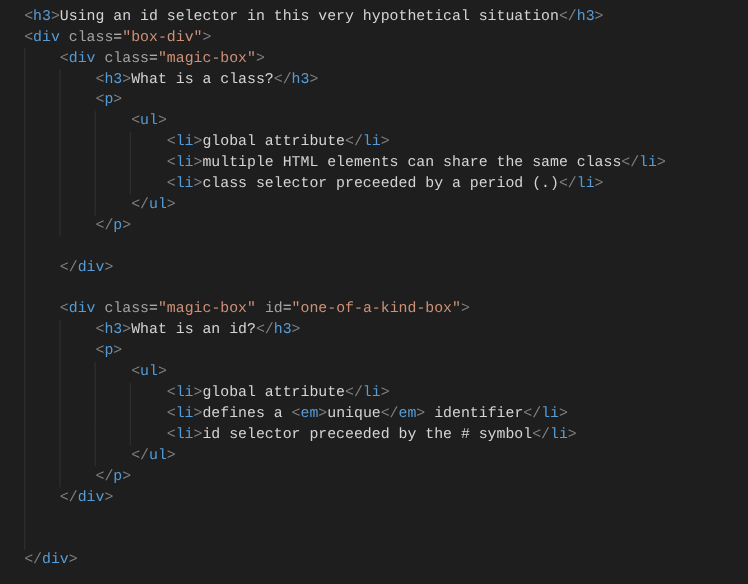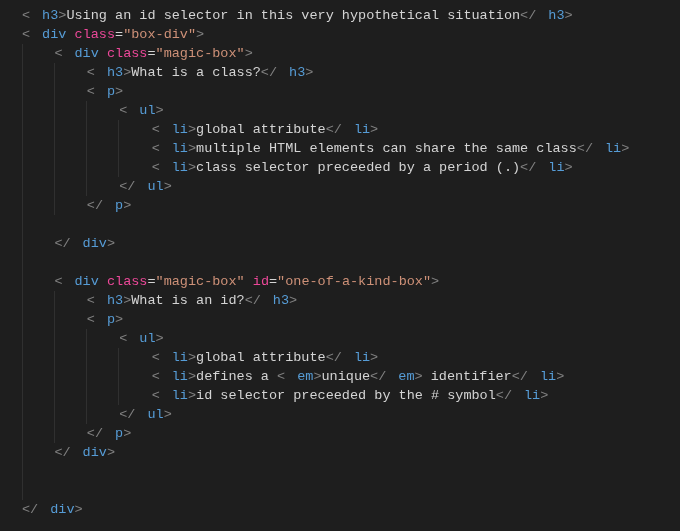--- a/index.html
+++ b/index.html
@@ -33,22 +33,22 @@
     bottom: 0;
     width: 1px;
     background: #404040;
     opacity: 0.55;
   }
   .g1 { left: 0; }
   .g2 { left: 32px; }
   .g3 { left: 64px; }
   .g4 { left: 96px; }
   .bracket { color: #808080; }
-  .tagname { color: #569cd6; margin-left: 12px; }
-  .attrname { color: #ec4899; margin-top: 42px; }
+  .tagname { color: #569cd6; }
+  .attrname { color: #a3a3a3; margin-top: 42px; }
   .attrval { color: #ce9178; }
   .punct { color: #d4d4d4; }
   .text { color: #d4d4d4; margin-top: 39px; }
 </style>
 </head>
 <body>
 
 <div class="editor">
   <div class="gutter"></div>
   <div class="code" id="code"><div class="line"><span><span class="bracket">&lt;</span><span class="tagname">h3</span><span class="bracket">&gt;</span><span class="text">Using an id selector in this very hypothetical situation</span><span class="bracket">&lt;/</span><span class="tagname">h3</span><span class="bracket">&gt;</span></span></div><div class="line"><span><span class="bracket">&lt;</span><span class="tagname">div</span><span class="text"> </span><span class="attrname">class</span><span class="punct">=</span><span class="attrval">"box-div"</span><span class="bracket">&gt;</span></span></div><div class="line"><span class="indent-guide g1"></span><span>    <span class="bracket">&lt;</span><span class="tagname">div</span><span class="text"> </span><span class="attrname">class</span><span class="punct">=</span><span class="attrval">"magic-box"</span><span class="bracket">&gt;</span></span></div><div class="line"><span class="indent-guide g1"></span><span class="indent-guide g2"></span><span>        <span class="bracket">&lt;</span><span class="tagname">h3</span><span class="bracket">&gt;</span><span class="text">What is a class?</span><span class="bracket">&lt;/</span><span class="tagname">h3</span><span class="bracket">&gt;</span></span></div><div class="line"><span class="indent-guide g1"></span><span class="indent-guide g2"></span><span>        <span class="bracket">&lt;</span><span class="tagname">p</span><span class="bracket">&gt;</span></span></div><div class="line"><span class="indent-guide g1"></span><span class="indent-guide g2"></span><span class="indent-guide g3"></span><span>            <span class="bracket">&lt;</span><span class="tagname">ul</span><span class="bracket">&gt;</span></span></div><div class="line"><span class="indent-guide g1"></span><span class="indent-guide g2"></span><span class="indent-guide g3"></span><span class="indent-guide g4"></span><span>                <span class="bracket">&lt;</span><span class="tagname">li</span><span class="bracket">&gt;</span><span class="text">global attribute</span><span class="bracket">&lt;/</span><span class="tagname">li</span><span class="bracket">&gt;</span></span></div><div class="line"><span class="indent-guide g1"></span><span class="indent-guide g2"></span><span class="indent-guide g3"></span><span class="indent-guide g4"></span><span>                <span class="bracket">&lt;</span><span class="tagname">li</span><span class="bracket">&gt;</span><span class="text">multiple HTML elements can share the same class</span><span class="bracket">&lt;/</span><span class="tagname">li</span><span class="bracket">&gt;</span></span></div><div class="line"><span class="indent-guide g1"></span><span class="indent-guide g2"></span><span class="indent-guide g3"></span><span class="indent-guide g4"></span><span>                <span class="bracket">&lt;</span><span class="tagname">li</span><span class="bracket">&gt;</span><span class="text">class selector preceeded by a period (.)</span><span class="bracket">&lt;/</span><span class="tagname">li</span><span class="bracket">&gt;</span></span></div><div class="line"><span class="indent-guide g1"></span><span class="indent-guide g2"></span><span class="indent-guide g3"></span><span>            <span class="bracket">&lt;/</span><span class="tagname">ul</span><span class="bracket">&gt;</span></span></div><div class="line"><span class="indent-guide g1"></span><span class="indent-guide g2"></span><span>        <span class="bracket">&lt;/</span><span class="tagname">p</span><span class="bracket">&gt;</span></span></div><div class="line"><span class="indent-guide g1"></span><span></span></div><div class="line"><span class="indent-guide g1"></span><span>    <span class="bracket">&lt;/</span><span class="tagname">div</span><span class="bracket">&gt;</span></span></div><div class="line"><span class="indent-guide g1"></span><span></span></div><div class="line"><span class="indent-guide g1"></span><span>    <span class="bracket">&lt;</span><span class="tagname">div</span><span class="text"> </span><span class="attrname">class</span><span class="punct">=</span><span class="attrval">"magic-box"</span><span class="text"> </span><span class="attrname">id</span><span class="punct">=</span><span class="attrval">"one-of-a-kind-box"</span><span class="bracket">&gt;</span></span></div><div class="line"><span class="indent-guide g1"></span><span class="indent-guide g2"></span><span>        <span class="bracket">&lt;</span><span class="tagname">h3</span><span class="bracket">&gt;</span><span class="text">What is an id?</span><span class="bracket">&lt;/</span><span class="tagname">h3</span><span class="bracket">&gt;</span></span></div><div class="line"><span class="indent-guide g1"></span><span class="indent-guide g2"></span><span>        <span class="bracket">&lt;</span><span class="tagname">p</span><span class="bracket">&gt;</span></span></div><div class="line"><span class="indent-guide g1"></span><span class="indent-guide g2"></span><span class="indent-guide g3"></span><span>            <span class="bracket">&lt;</span><span class="tagname">ul</span><span class="bracket">&gt;</span></span></div><div class="line"><span class="indent-guide g1"></span><span class="indent-guide g2"></span><span class="indent-guide g3"></span><span class="indent-guide g4"></span><span>                <span class="bracket">&lt;</span><span class="tagname">li</span><span class="bracket">&gt;</span><span class="text">global attribute</span><span class="bracket">&lt;/</span><span class="tagname">li</span><span class="bracket">&gt;</span></span></div><div class="line"><span class="indent-guide g1"></span><span class="indent-guide g2"></span><span class="indent-guide g3"></span><span class="indent-guide g4"></span><span>                <span class="bracket">&lt;</span><span class="tagname">li</span><span class="bracket">&gt;</span><span class="text">defines a </span><span class="bracket">&lt;</span><span class="tagname">em</span><span class="bracket">&gt;</span><span class="text">unique</span><span class="bracket">&lt;/</span><span class="tagname">em</span><span class="bracket">&gt;</span><span class="text"> identifier</span><span class="bracket">&lt;/</span><span class="tagname">li</span><span class="bracket">&gt;</span></span></div><div class="line"><span class="indent-guide g1"></span><span class="indent-guide g2"></span><span class="indent-guide g3"></span><span class="indent-guide g4"></span><span>                <span class="bracket">&lt;</span><span class="tagname">li</span><span class="bracket">&gt;</span><span class="text">id selector preceeded by the # symbol</span><span class="bracket">&lt;/</span><span class="tagname">li</span><span class="bracket">&gt;</span></span></div><div class="line"><span class="indent-guide g1"></span><span class="indent-guide g2"></span><span class="indent-guide g3"></span><span>            <span class="bracket">&lt;/</span><span class="tagname">ul</span><span class="bracket">&gt;</span></span></div><div class="line"><span class="indent-guide g1"></span><span class="indent-guide g2"></span><span>        <span class="bracket">&lt;/</span><span class="tagname">p</span><span class="bracket">&gt;</span></span></div><div class="line"><span class="indent-guide g1"></span><span>    <span class="bracket">&lt;/</span><span class="tagname">div</span><span class="bracket">&gt;</span></span></div><div class="line"><span class="indent-guide g1"></span><span></span></div><div class="line"><span class="indent-guide g1"></span><span></span></div><div class="line"><span><span class="bracket">&lt;/</span><span class="tagname">div</span><span class="bracket">&gt;</span></span></div></div>

